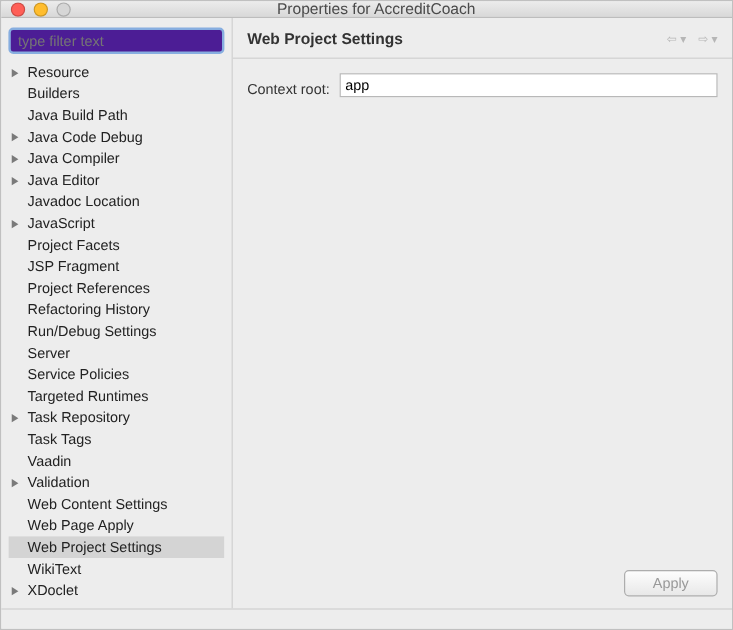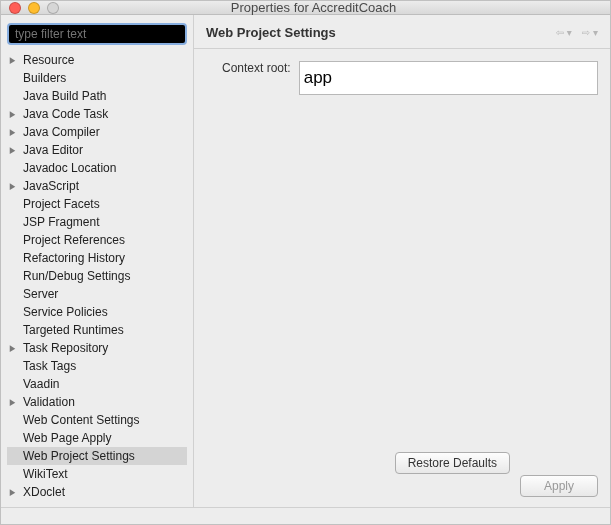--- a/index.html
+++ b/index.html
@@ -3,34 +3,34 @@
 <meta charset="utf-8">
 <style>
 * { box-sizing: border-box; margin: 0; padding: 0; font-family: "Lucida Grande", "Helvetica Neue", Arial, sans-serif; }
 body { width: 611px; height: 525px; background: #ededed; display: flex; flex-direction: column; overflow: hidden; border: 1px solid #c0c0c0; }
 .titlebar { height: 22px; background: linear-gradient(#ececec, #d8d8d8); display: flex; align-items: center; position: relative; border-bottom: 1px solid #bdbdbd; }
 .traffic { display: flex; gap: 7px; margin-left: 8px; }
 .tl { width: 12px; height: 12px; border-radius: 50%; border: 0.5px solid rgba(0,0,0,0.2); }
 .title { position: absolute; left: 16px; right: 0; text-align: center; font-size: 13px; color: #4a4a4a; font-weight: 500; }
 .content { flex: 1; display: flex; background: #ededed; }
 .sidebar { width: 192px; display: flex; flex-direction: column; padding: 8px 6px 6px 6px; }
-.filter { height: 22px; border: 2px solid #87aee0; border-radius: 4px; padding: 2px 6px; font-size: 12px; color: #a0a0a0; background: #000000; outline: none; }
+.filter { height: 22px; border: 2px solid #87aee0; border-radius: 4px; padding: 2px 6px; font-size: 12px; color: #a0a0a0; background: #4c1d95; outline: none; }
 .tree { flex: 1; margin-top: 6px; overflow: hidden; }
 .tree-item { font-size: 12px; color: #222; padding: 1px 2px 1px 16px; white-space: nowrap; cursor: default; position: relative; line-height: 16px; }
 .tree-item.has-arrow::before { content: "▶"; position: absolute; left: 2px; top: 1px; font-size: 9px; color: #7a7a7a; transform: scaleX(0.8); }
 .tree-item.selected { background: #d4d4d4; }
 .main { flex: 1; display: flex; flex-direction: column; background: #ededed; border-left: 1px solid #d0d0d0; }
 .main-header { display: flex; align-items: center; justify-content: space-between; padding: 10px 12px 8px 12px; border-bottom: 1px solid #d0d0d0; }
 .main-title { font-size: 13px; font-weight: bold; color: #333; }
 .toolbar-icons { display: flex; gap: 10px; align-items: center; opacity: 0.4; }
 .toolbar-icons span { font-size: 10px; color: #666; }
 .form-area { flex: 1; padding: 12px; }
-.form-row { display: flex; align-items: flex-start; gap: 8px; margin-left: 16px; }
+.form-row { display: flex; align-items: flex-end; gap: 8px; }
 .form-label { font-size: 12px; color: #333; }
-.form-input { flex: 1; height: 20px; border: 1px solid #b8b8b8; background: #fff; font-size: 17px; padding: 16px 4px; outline: none; border-radius: 0; }
+.form-input { flex: 1; height: 20px; border: 1px solid #b8b8b8; background: #fff; font-size: 12px; padding: 2px 4px; outline: none; border-radius: 0; }
 .button-row { display: flex; justify-content: flex-end; gap: 10px; padding: 8px 12px 10px 12px; }
 .btn { min-width: 78px; height: 22px; font-size: 12px; border: 1px solid #adadad; border-radius: 4px; background: linear-gradient(#fdfdfd, #e8e8e8); color: #333; cursor: default; padding: 0 12px; }
 .btn.dim { color: #999; margin-top: 23px; }
 .footer { display: flex; align-items: center; justify-content: space-between; padding: 6px 12px 10px 12px; border-top: 1px solid #d0d0d0; background: #ededed; }
 </style>
 </head>
 <body>
 
 <div class="titlebar">
   <div class="traffic">
@@ -42,21 +42,21 @@
 </div>
 
 <div class="content">
 
   <div class="sidebar">
     <input class="filter" placeholder="type filter text" style="">
     <div class="tree" id="tree">
         <div class="tree-item has-arrow">Resource</div>
         <div class="tree-item">Builders</div>
         <div class="tree-item">Java Build Path</div>
-        <div class="tree-item has-arrow">Java Code Task</div>
+        <div class="tree-item has-arrow">Java Code Debug</div>
         <div class="tree-item has-arrow">Java Compiler</div>
         <div class="tree-item has-arrow">Java Editor</div>
         <div class="tree-item">Javadoc Location</div>
         <div class="tree-item has-arrow">JavaScript</div>
         <div class="tree-item">Project Facets</div>
         <div class="tree-item">JSP Fragment</div>
         <div class="tree-item">Project References</div>
         <div class="tree-item">Refactoring History</div>
         <div class="tree-item">Run/Debug Settings</div>
         <div class="tree-item">Server</div>
@@ -82,21 +82,20 @@
         <span>⇨ ▾</span>
       </div>
     </div>
     <div class="form-area">
       <div class="form-row">
         <span class="form-label">Context root:</span>
         <input class="form-input" value="app" style="">
       </div>
     </div>
     <div class="button-row">
-      <button class="btn">Restore Defaults</button>
       <button class="btn dim">Apply</button>
     </div>
   </div>
 </div>
 
 <div class="footer">
   
   
 </div>
 

